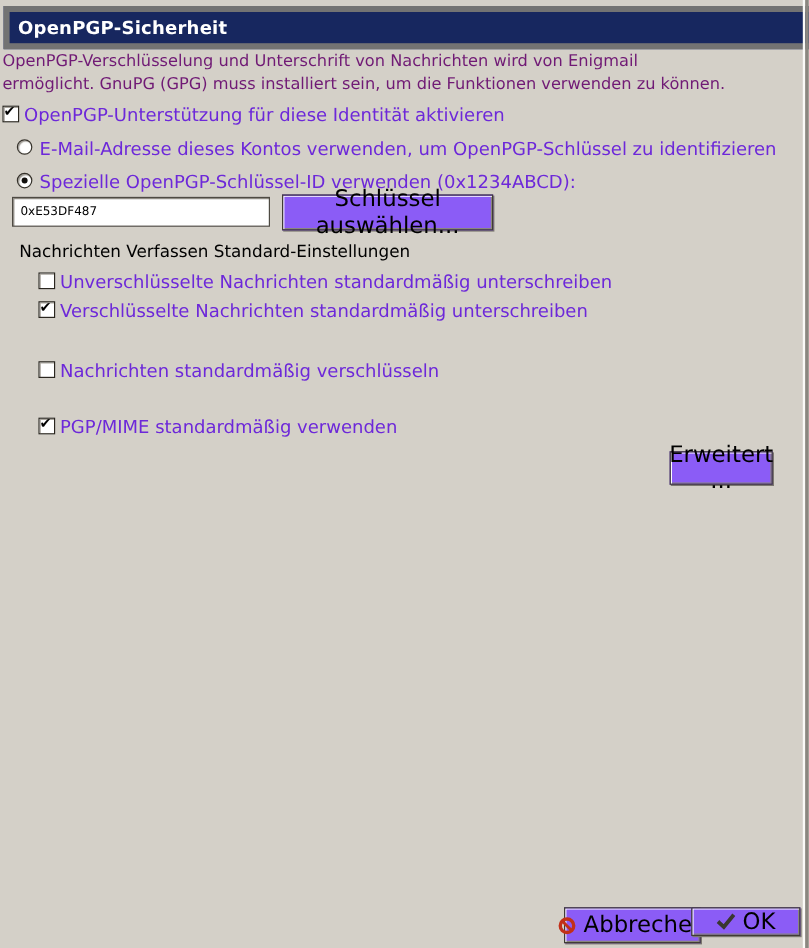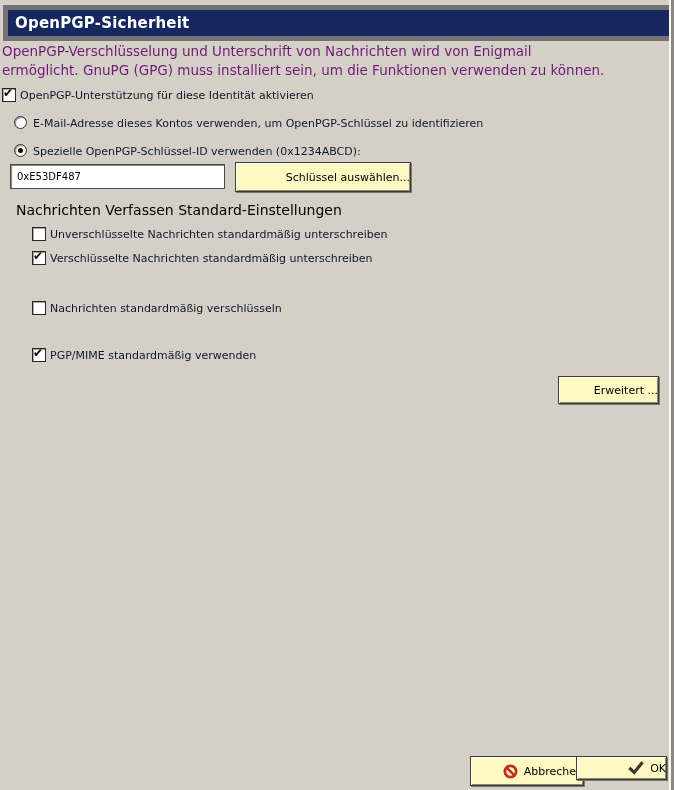--- a/index.html
+++ b/index.html
@@ -18,21 +18,21 @@
   .title-bar {
     position:absolute; left:3px; top:5px; width:663px; height:26px;
     background:#17275f; border:5px solid #737373;
     display:flex; align-items:center; padding-left:7px;
   }
   .title-bar .title { color:#fff; font-size:15px; font-weight:bold; letter-spacing:0.2px; }
 
   .intro { position:absolute; left:2px; top:42px; width:668px; font-size:13.5px; color:#701a75; line-height:19px; white-space:nowrap; }
 
   .row { position:absolute; height:16px; white-space:nowrap; }
-  .row .label { position:absolute; left:18px; top:0; font-size:11px; line-height:16px; color:#0f172a; white-space:nowrap; }
+  .row .label { position:absolute; left:18px; top:0; font-size:15px; line-height:16px; color:#6d28d9; white-space:nowrap; }
   .row-radio .label { left:19px; }
 
   .checkbox {
     position:absolute; left:0; top:1; width:12px; height:12px;
     background:#fff; border:1px solid #2a261f;
     box-shadow: inset 1px 1px 0 #aaa69e;
   }
   .checkbox.checked::after {
     content:"✔"; position:absolute; left:0px; top:-3px;
     font-size:12px; font-weight:bold; color:#000;
@@ -51,25 +51,25 @@
     position:absolute; left:10px; top:164px; width:215px; height:25px;
     box-sizing:border-box; background:#fff;
     border:1px solid #4e4a43;
     box-shadow: inset 1px 1px 0 #8f8b83;
     font-family:"DejaVu Sans","Liberation Sans",sans-serif;
     font-size:10px; color:#000; padding:0 0 0 6px;
   }
 
   .btn {
     position:absolute; box-sizing:border-box;
-    background:#fef9c3; border:1px solid #403c35;
+    background:#8b5cf6; border:1px solid #403c35;
     box-shadow: inset 1px 1px 0 #ffffff, inset -1px -1px 0 #8a867e, 1px 1px 0 #7b776f;
     font-family:"DejaVu Sans","Liberation Sans",sans-serif;
-    font-size:11px; color:#000;
-    display:flex; align-items:center; justify-content:flex-end; gap:6px;
+    font-size:19px; color:#000;
+    display:flex; align-items:center; justify-content:center; gap:6px;
     cursor:default; padding:0;
   }
 
   .section-heading {
     position:absolute; left:16px; top:202px;
     font-size:14px; font-weight:normal; color:#000; white-space:nowrap;
   }
 
   .icon { display:inline-flex; align-items:center; }
 </style>
@@ -123,21 +123,21 @@
   <div class="row" style="left:32px; top:301px;">
     <span class="checkbox"></span>
     <span class="label">Nachrichten standardmäßig verschlüsseln</span>
   </div>
 
   <div class="row" style="left:32px; top:348px;">
     <span class="checkbox checked"></span>
     <span class="label">PGP/MIME standardmäßig verwenden</span>
   </div>
 
-  <button class="btn" style="left:558px; top:376px; width:101px; height:28px;">
+  <button class="btn" style="left:558px; top:376px; width:86px; height:28px;">
     <span>Erweitert ...</span>
   </button>
 
   <button class="btn" style="left:450px; top:756px; width:114px; height:30px;margin-left:20px;">
     <span class="icon">
       <svg width="15" height="15" viewBox="0 0 16 16">
         <circle cx="8" cy="8" r="6" fill="none" stroke="#c23019" stroke-width="3"></circle>
         <line x1="3.9" y1="3.9" x2="12.1" y2="12.1" stroke="#c23019" stroke-width="2.6"></line>
       </svg>
     </span>

